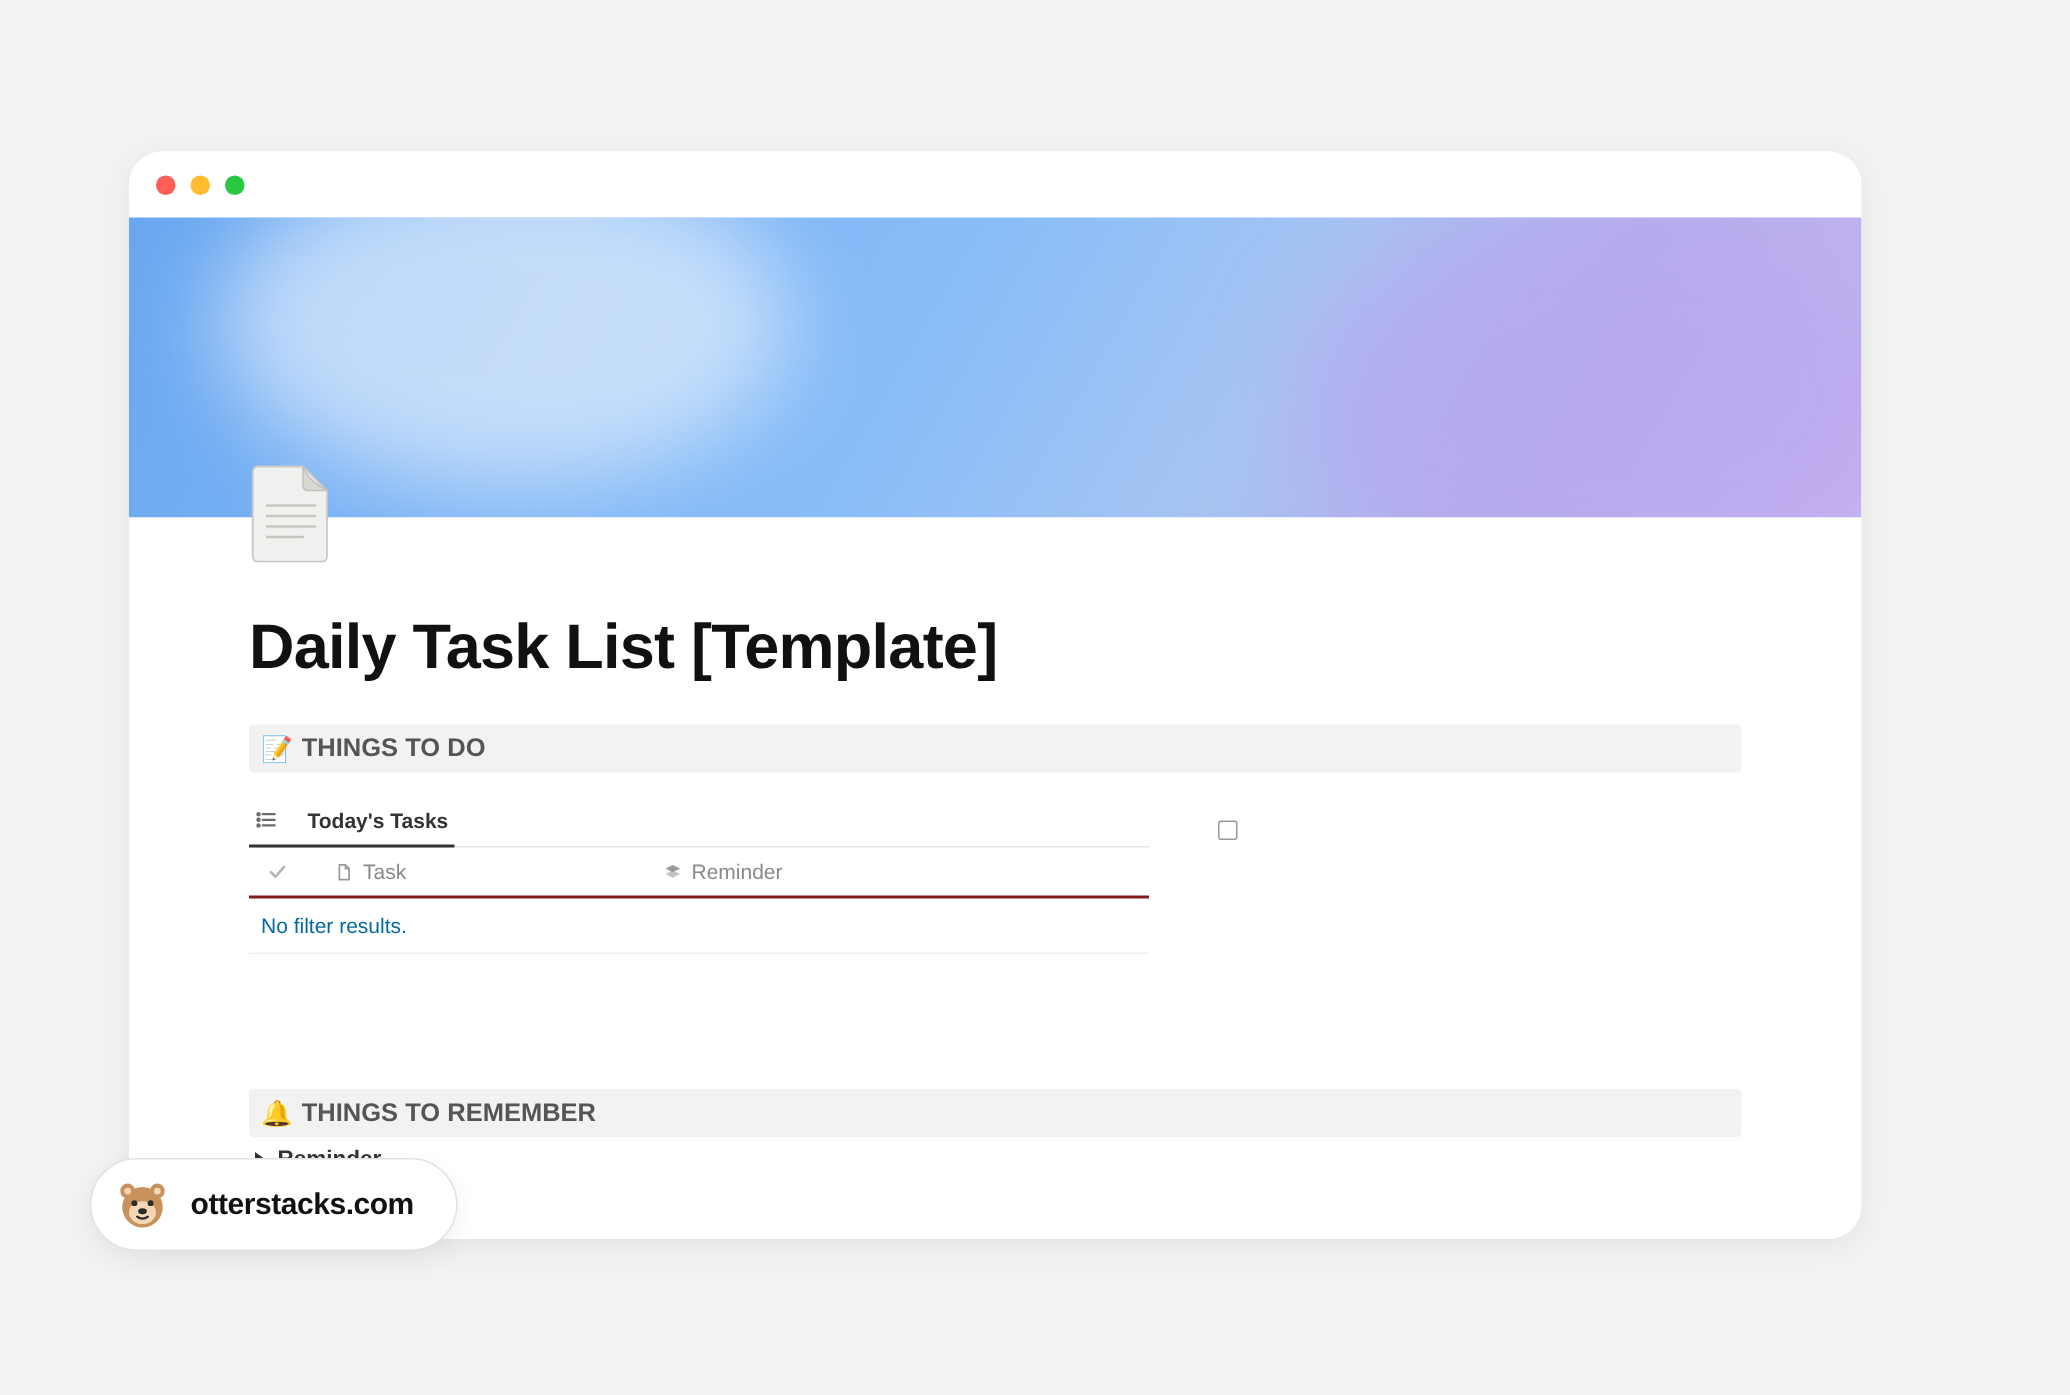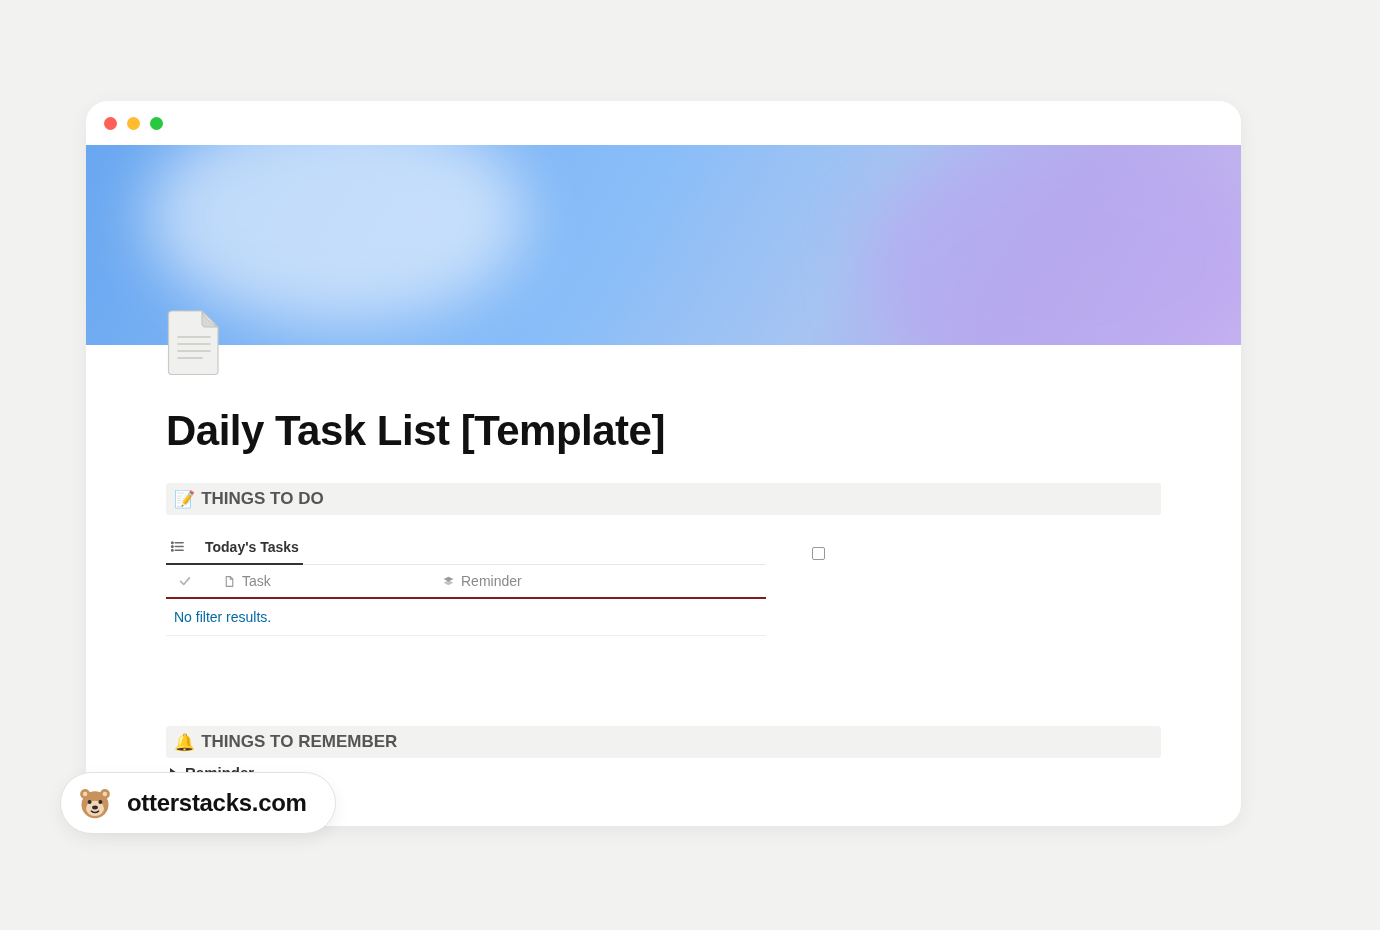--- a/index.html
+++ b/index.html
@@ -217,21 +217,21 @@
     padding: 12px 28px 12px 16px;
     display: flex;
     align-items: center;
     gap: 14px;
   }
   .brand-logo {
     width: 36px; height: 36px;
     display: flex; align-items: center; justify-content: center;
   }
   .brand-text {
-    font-size: 24px;
+    font-size: 20px;
     font-weight: 700;
     color: #111;
     letter-spacing: -0.3px;
   }
 
   .icon-svg { display: inline-flex; }
 </style>
 </head>
 <body>
 

